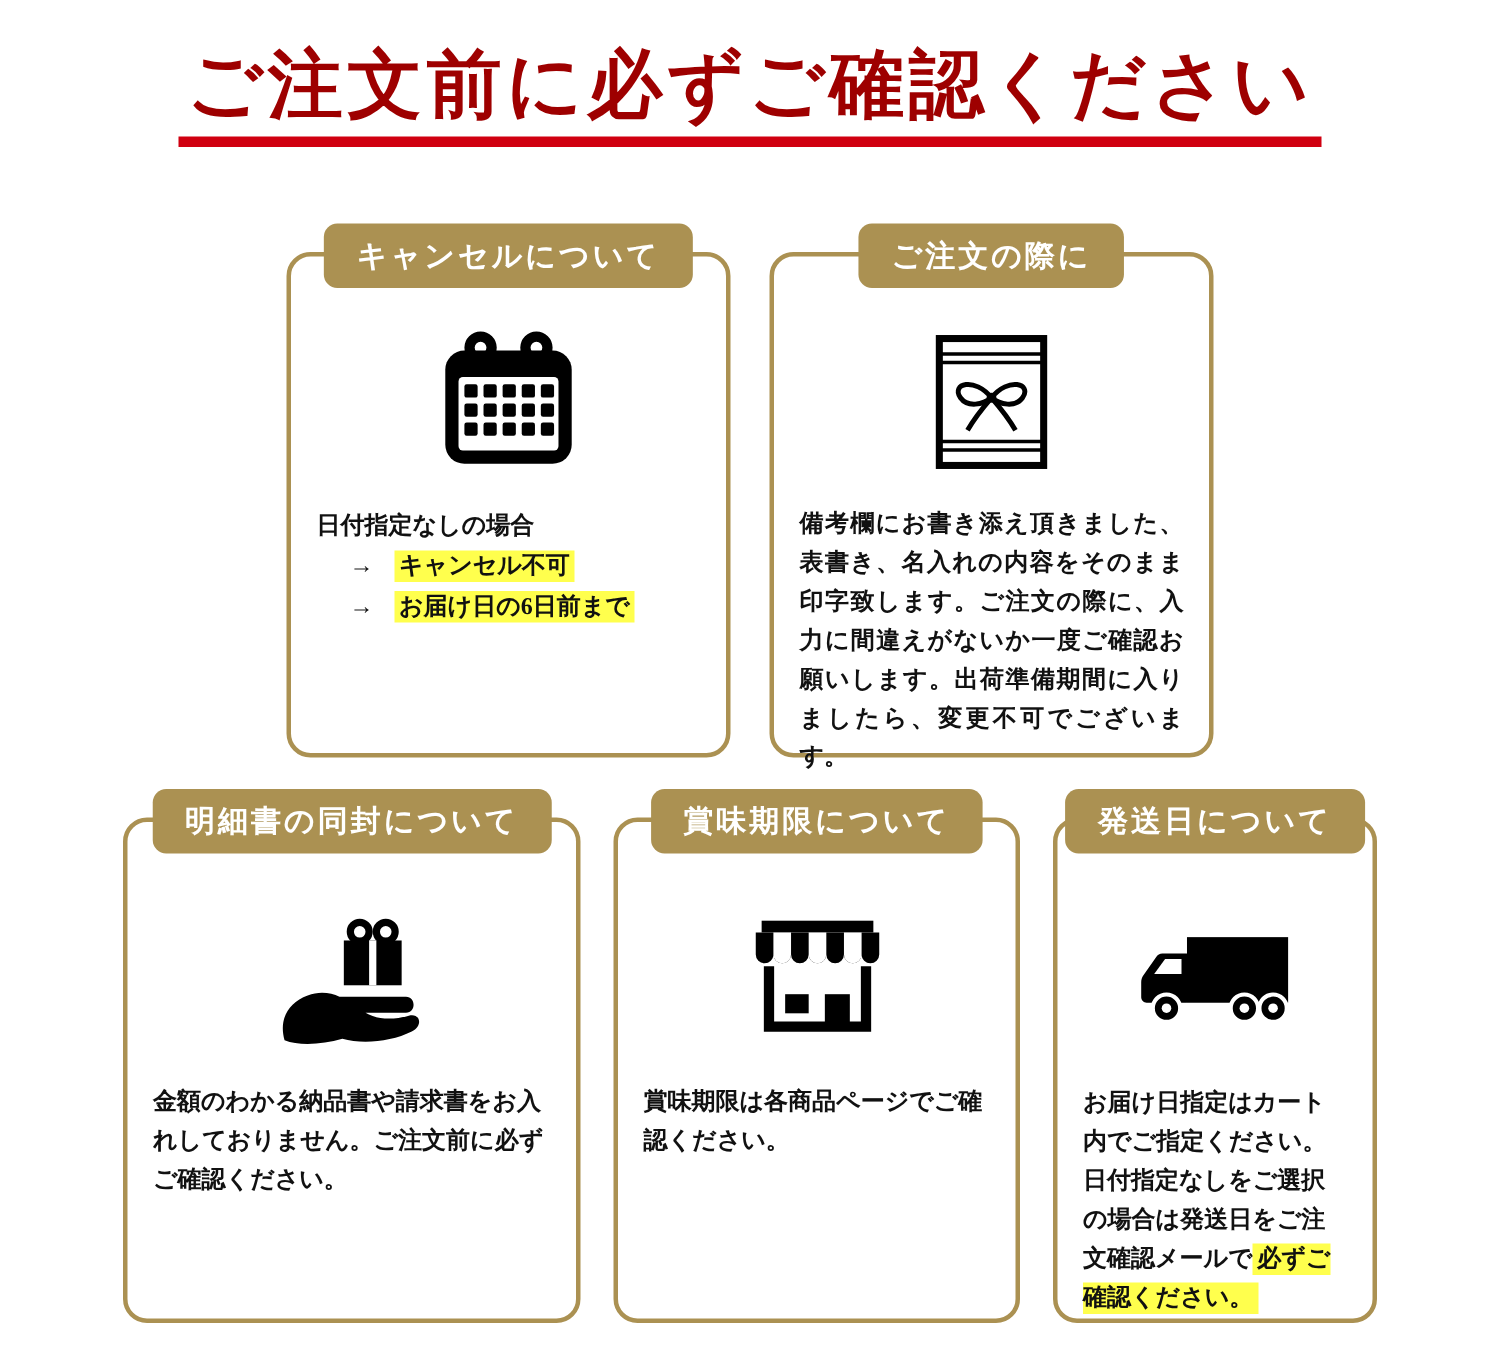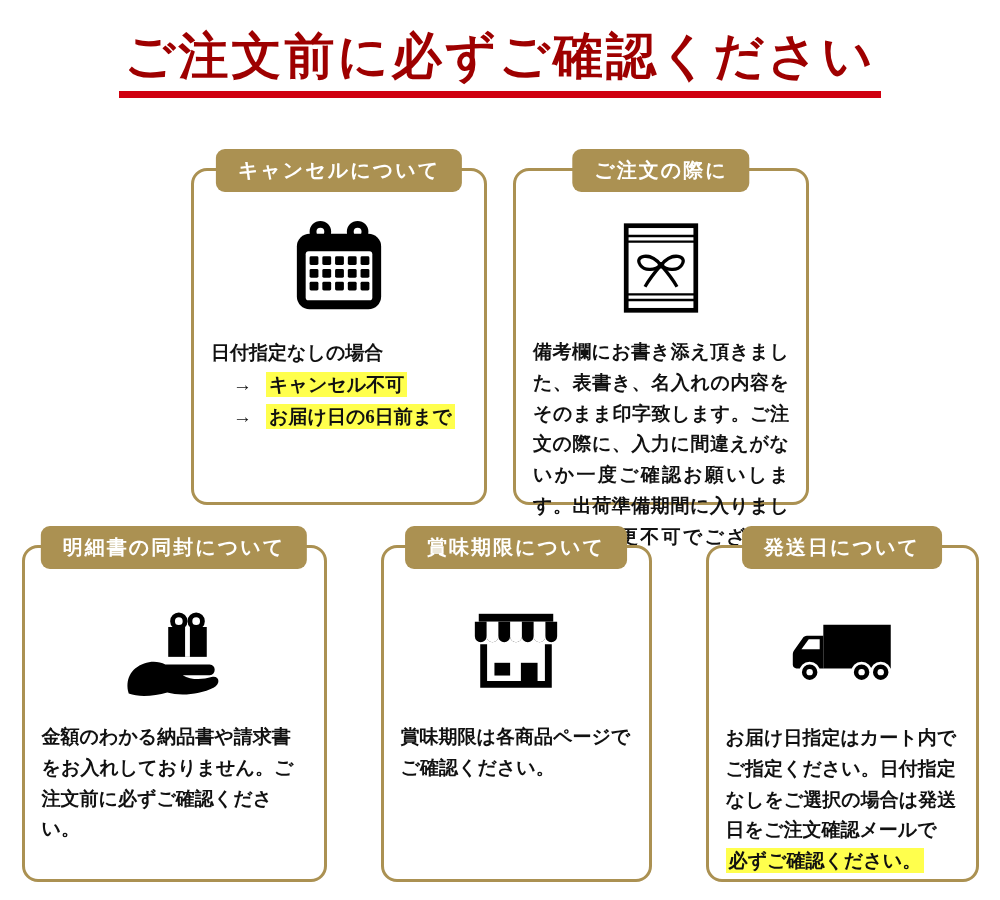--- a/index.html
+++ b/index.html
@@ -19,32 +19,32 @@
     color:var(--title-red,#9e0000);
     white-space:nowrap;
   }
   .title-underline {
     width:762px; height:7px;
     margin:5px auto 0;
     background:var(--underline-red,#d00010);
   }
   .row { display:flex; justify-content:center; }
   .row-top { margin-top:70px; gap:26px; }
-  .row-bottom { margin-top:40px; gap:54px;font-family:Liberation Serif, serif; }
+  .row-bottom { margin-top:40px; gap:22px;font-family:Liberation Serif, serif; }
   .card {
     position:relative;
     border:3px solid var(--gold,#ab9152);
     border-radius:16px;
     background:#fff;
     height:337px;
   }
   .card-top { width:296px; }
   .card-w1 { width:305px; }
   .card-w2 { width:271px; }
-  .card-w3 { width:273px; }
+  .card-w3 { width:216px; }
   .card-badge {
     position:absolute;
     top:-22px; left:50%;
     transform:translateX(-50%);
     background:var(--gold,#ab9152);
     color:#ffffff;
     font-size:20px;
     font-weight:700;
     letter-spacing:2px;
     padding:8px 22px;
@@ -54,21 +54,21 @@
   .card-icon {
     height:118px;
     margin-top:38px;
     display:flex;
     align-items:center;
     justify-content:center;
   }
   .row-bottom .card-icon { margin-top:46px; }
   .card-text {
     padding:10px 17px 0;
-    font-size:19px;
+    font-size:16px;
     font-weight:600;
     line-height:1.62;
     text-align:left;
   }
   .card-text p { margin:1px 0; }
   .arrow-line { padding-left:22px; }
   .arrow { margin-right:14px; font-weight:700; }
   .hl {
     background:var(--highlight,#ffff4d);
     font-weight:700;

